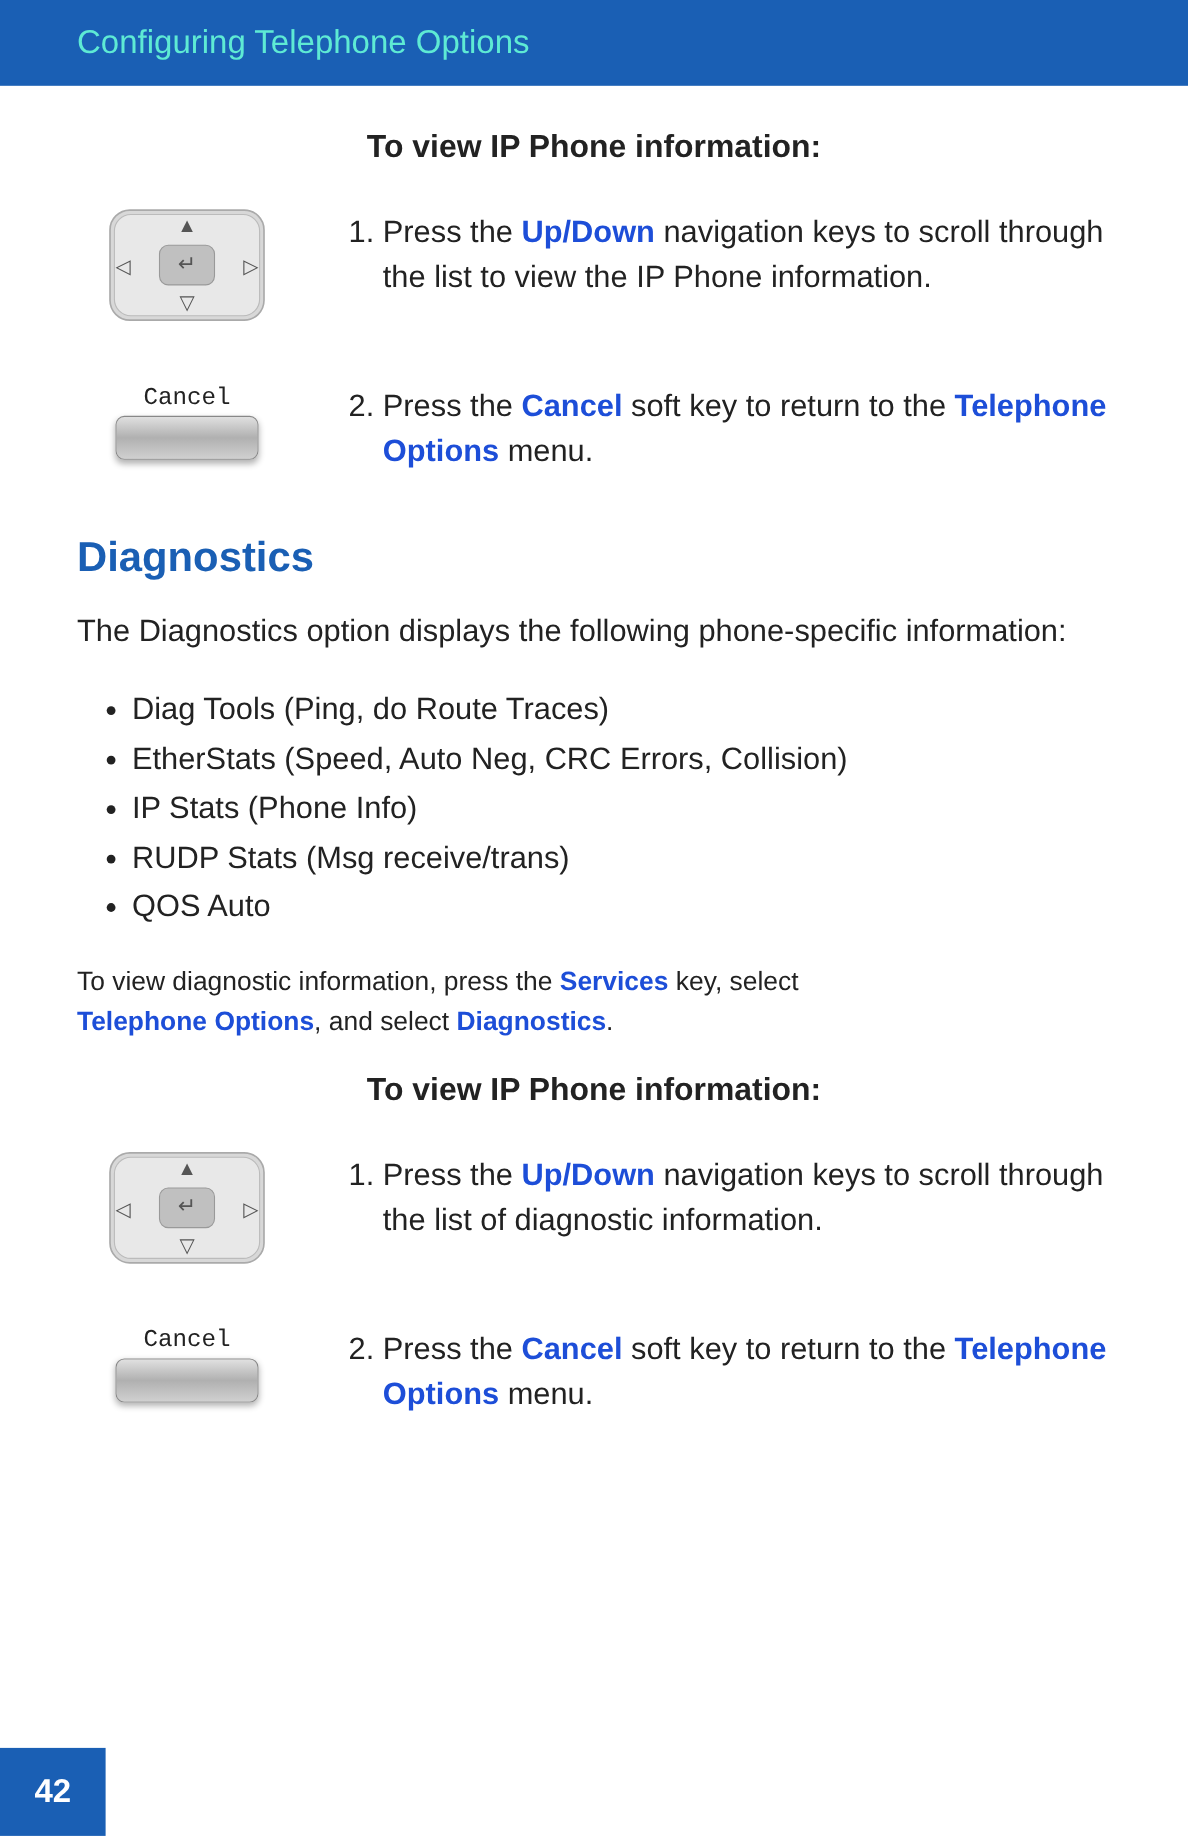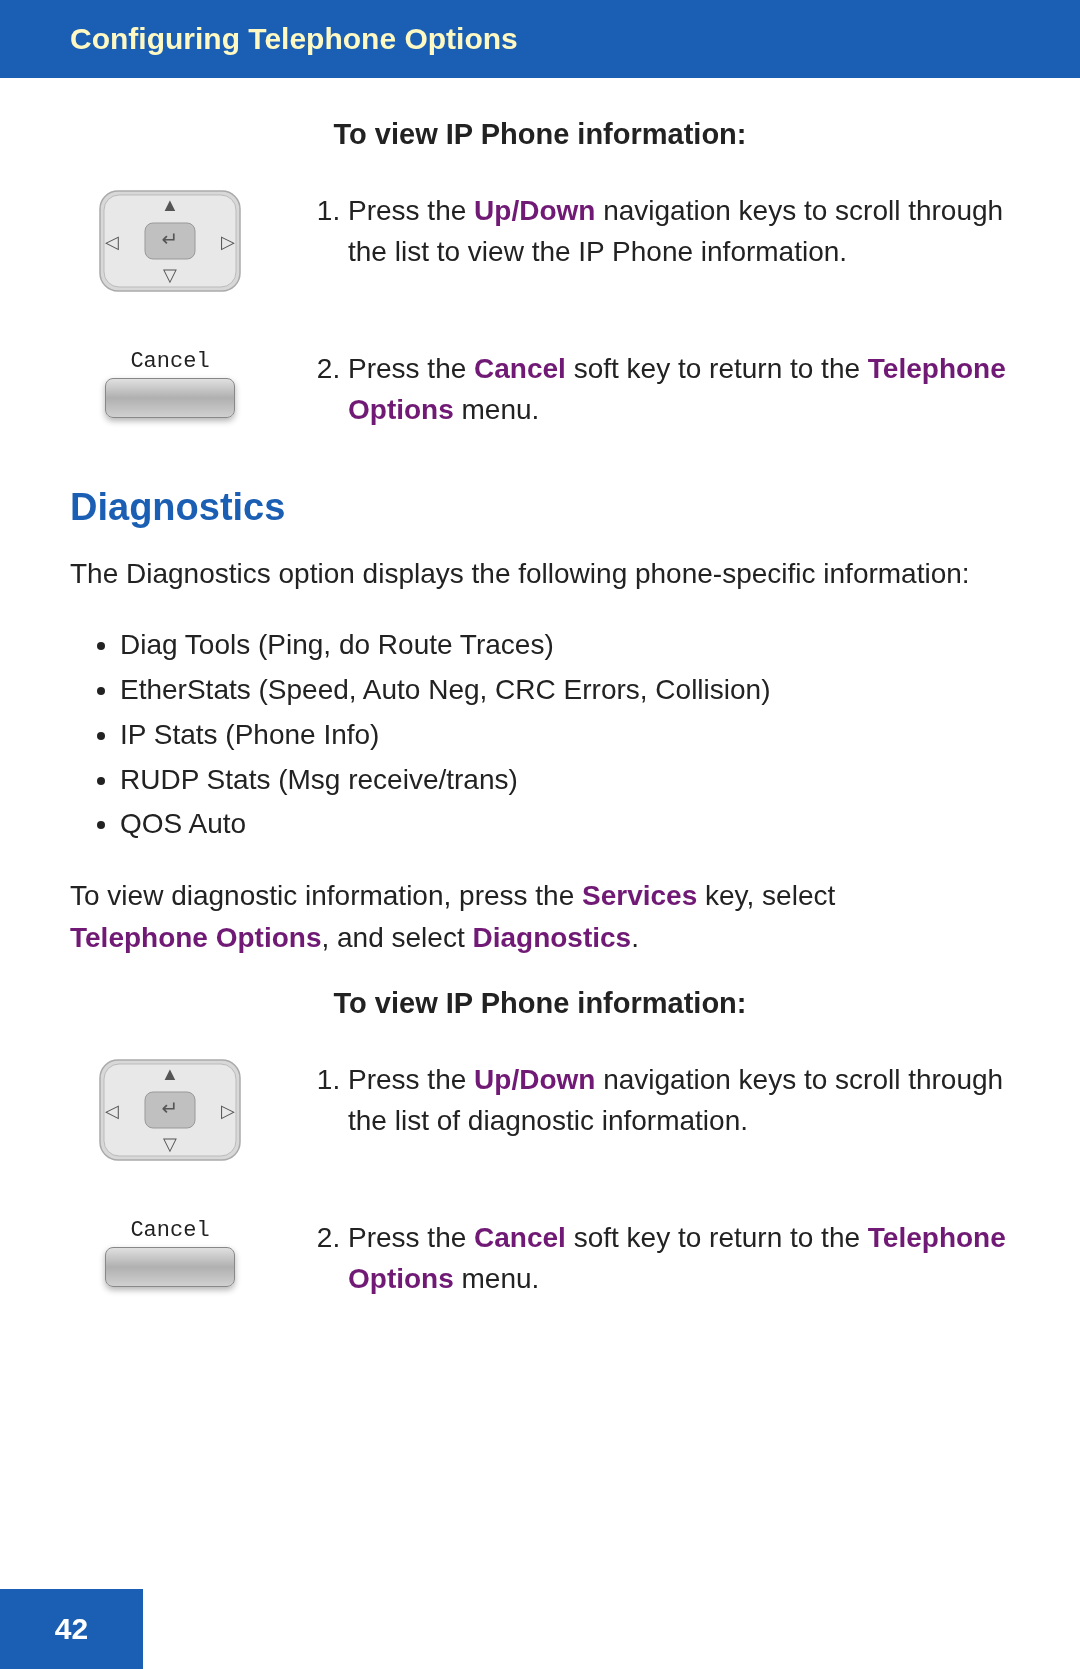--- a/index.html
+++ b/index.html
@@ -13,23 +13,23 @@
       position: relative;
     }
 
     
     .header-bar {
       background: #1a5fb4;
       padding: 22px 60px 22px 70px;
       margin-bottom: 40px;
     }
     .header-bar span {
-      color: #fef9c3;
+      color: #5eead4;
       font-size: 30px;
-      font-weight: bold;
+      font-weight: normal;
     }
 
     
     .content {
       padding: 0 70px 100px 70px;
     }
 
     
     .section-heading {
       font-size: 29px;
@@ -84,21 +84,21 @@
       list-style: decimal;
       padding-left: 28px;
     }
     .instruction-steps ol li {
       font-size: 28px;
       line-height: 1.45;
       margin-bottom: 18px;
     }
 
     .highlight-blue {
-      color: #701a75;
+      color: #1d4ed8;
       font-weight: bold;
     }
 
     
     .diagnostics-heading {
       color: #1a5fb4;
       font-size: 38px;
       font-weight: bold;
       margin-bottom: 24px;
       margin-top: 10px;
@@ -114,31 +114,31 @@
       list-style: disc;
       padding-left: 50px;
       margin-bottom: 28px;
     }
     .bullet-list li {
       font-size: 28px;
       line-height: 1.6;
     }
 
     .link-para {
-      font-size: 28px;
+      font-size: 24px;
       line-height: 1.5;
       margin-bottom: 28px;
     }
 
     
     .page-footer {
       position: absolute;
       bottom: 0;
       left: 0;
-      width: 143px;
+      width: 96px;
       height: 80px;
       background: #1a5fb4;
       display: flex;
       align-items: center;
       justify-content: center;
     }
     .page-number {
       color: #ffffff;
       font-size: 30px;
       font-weight: bold;

